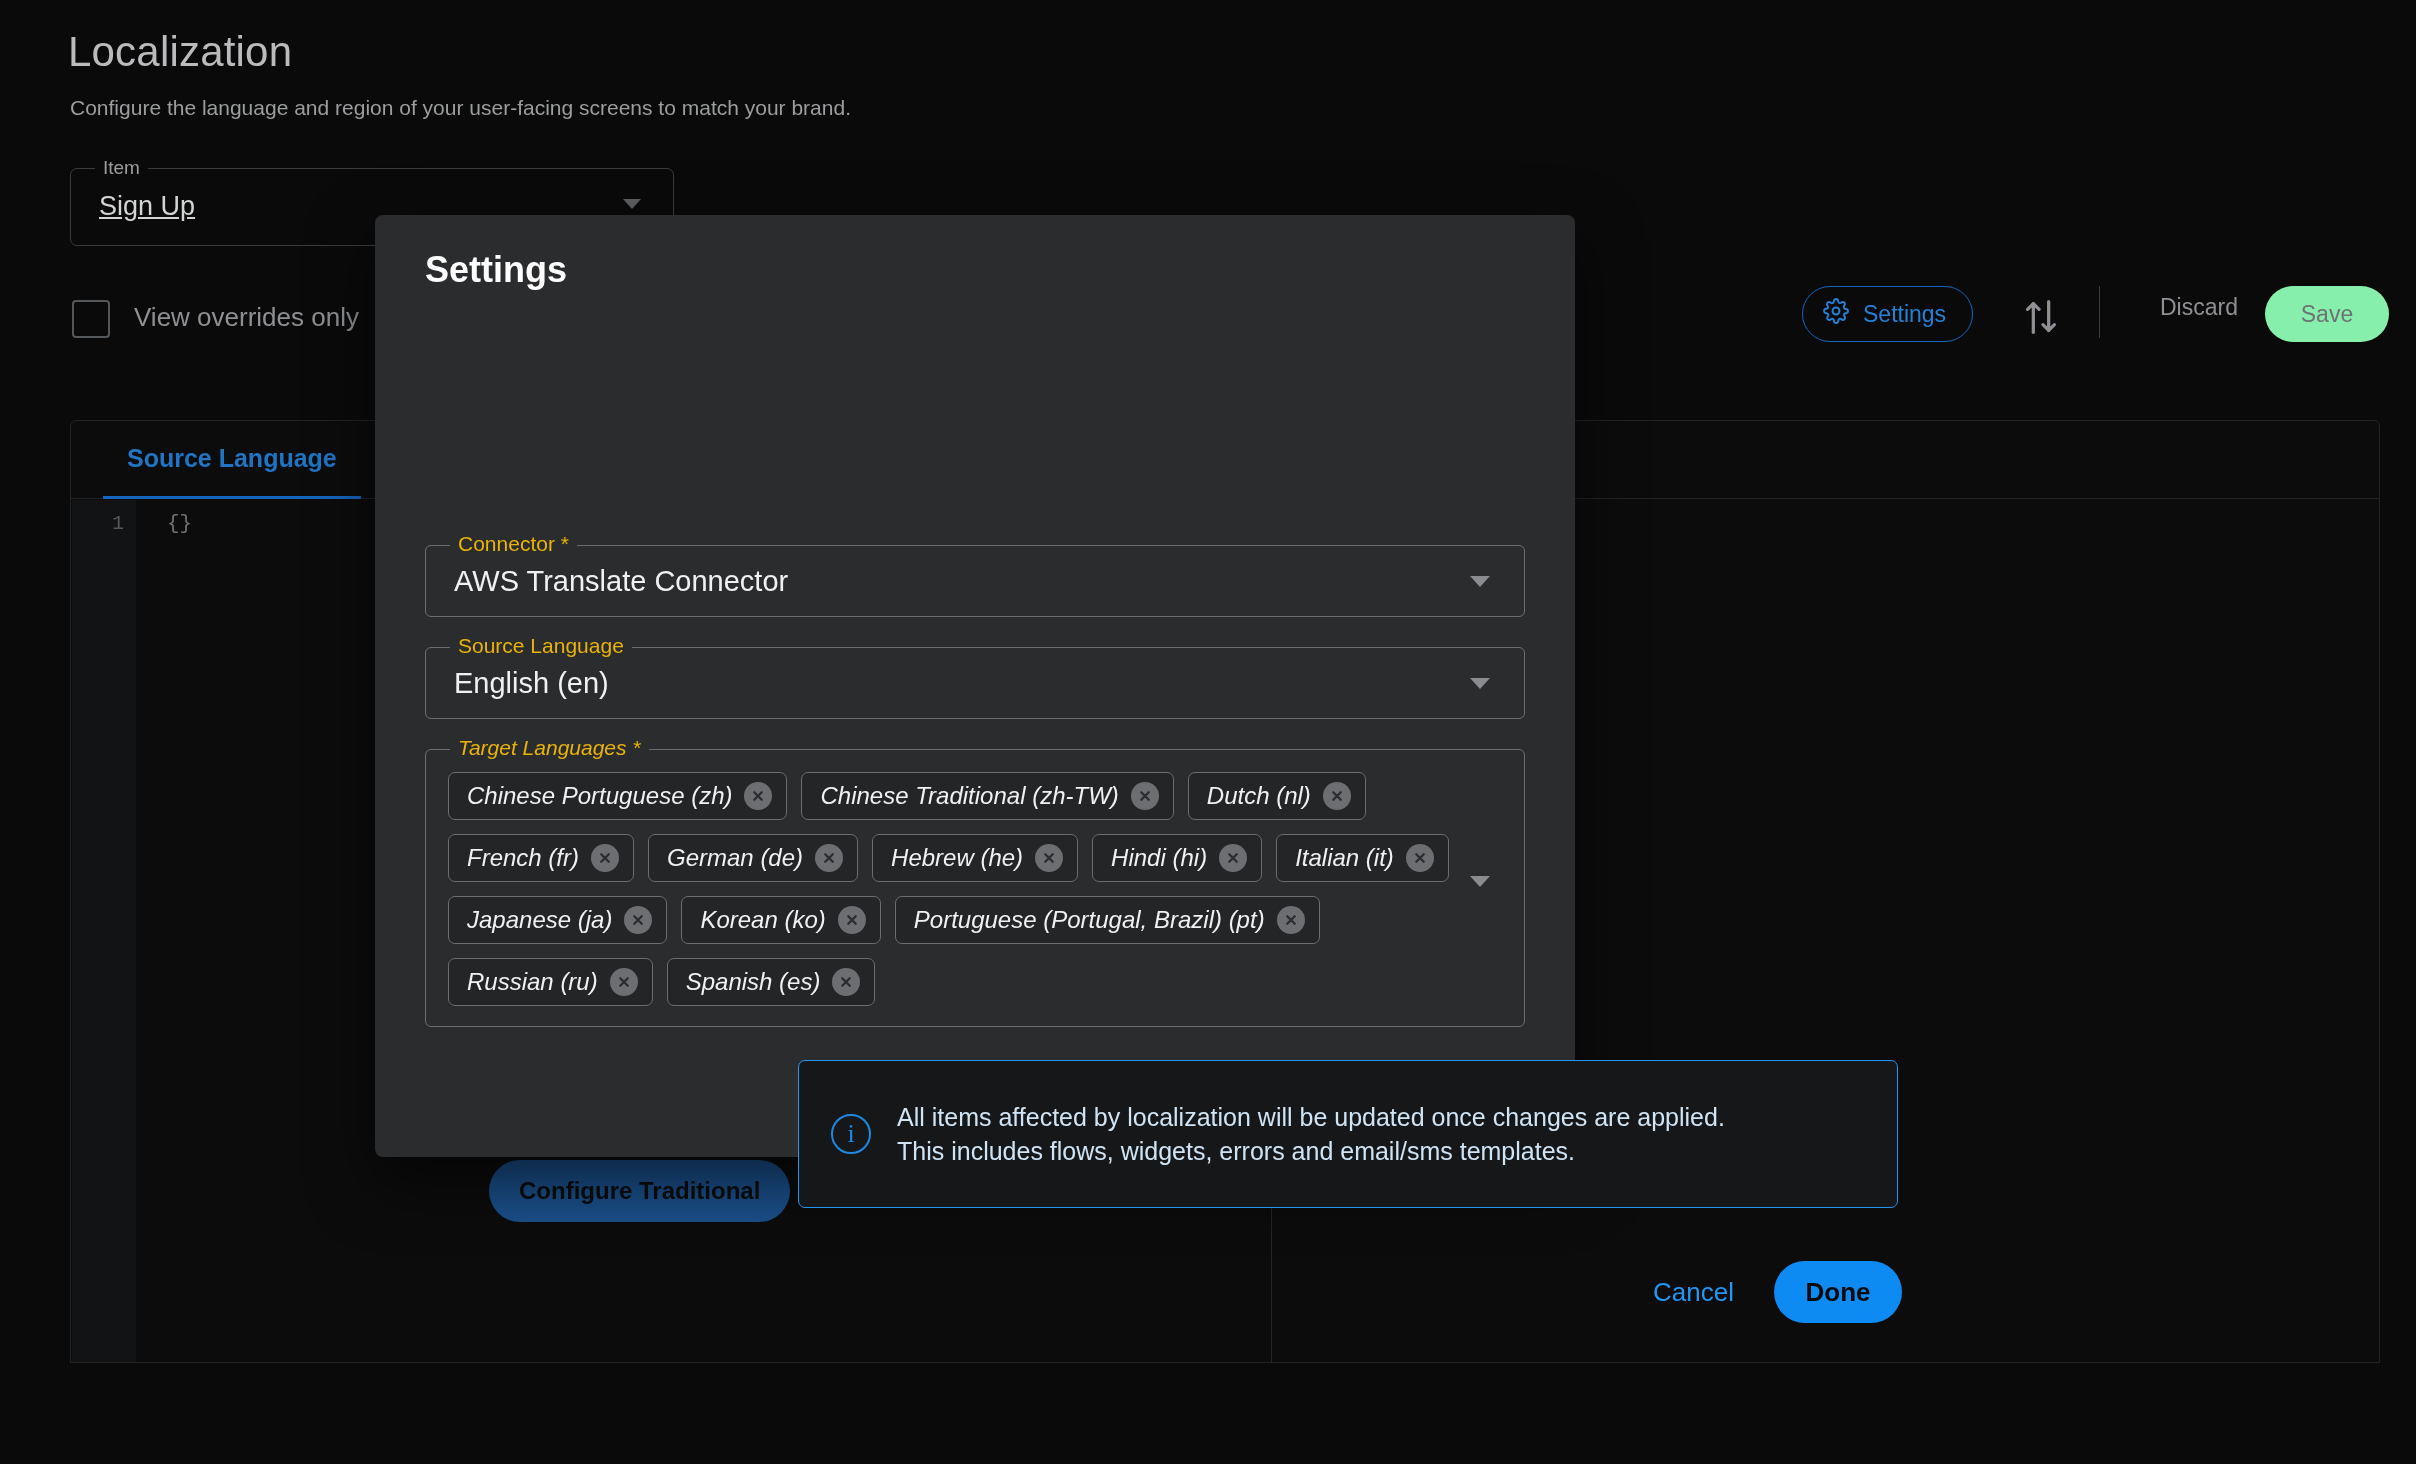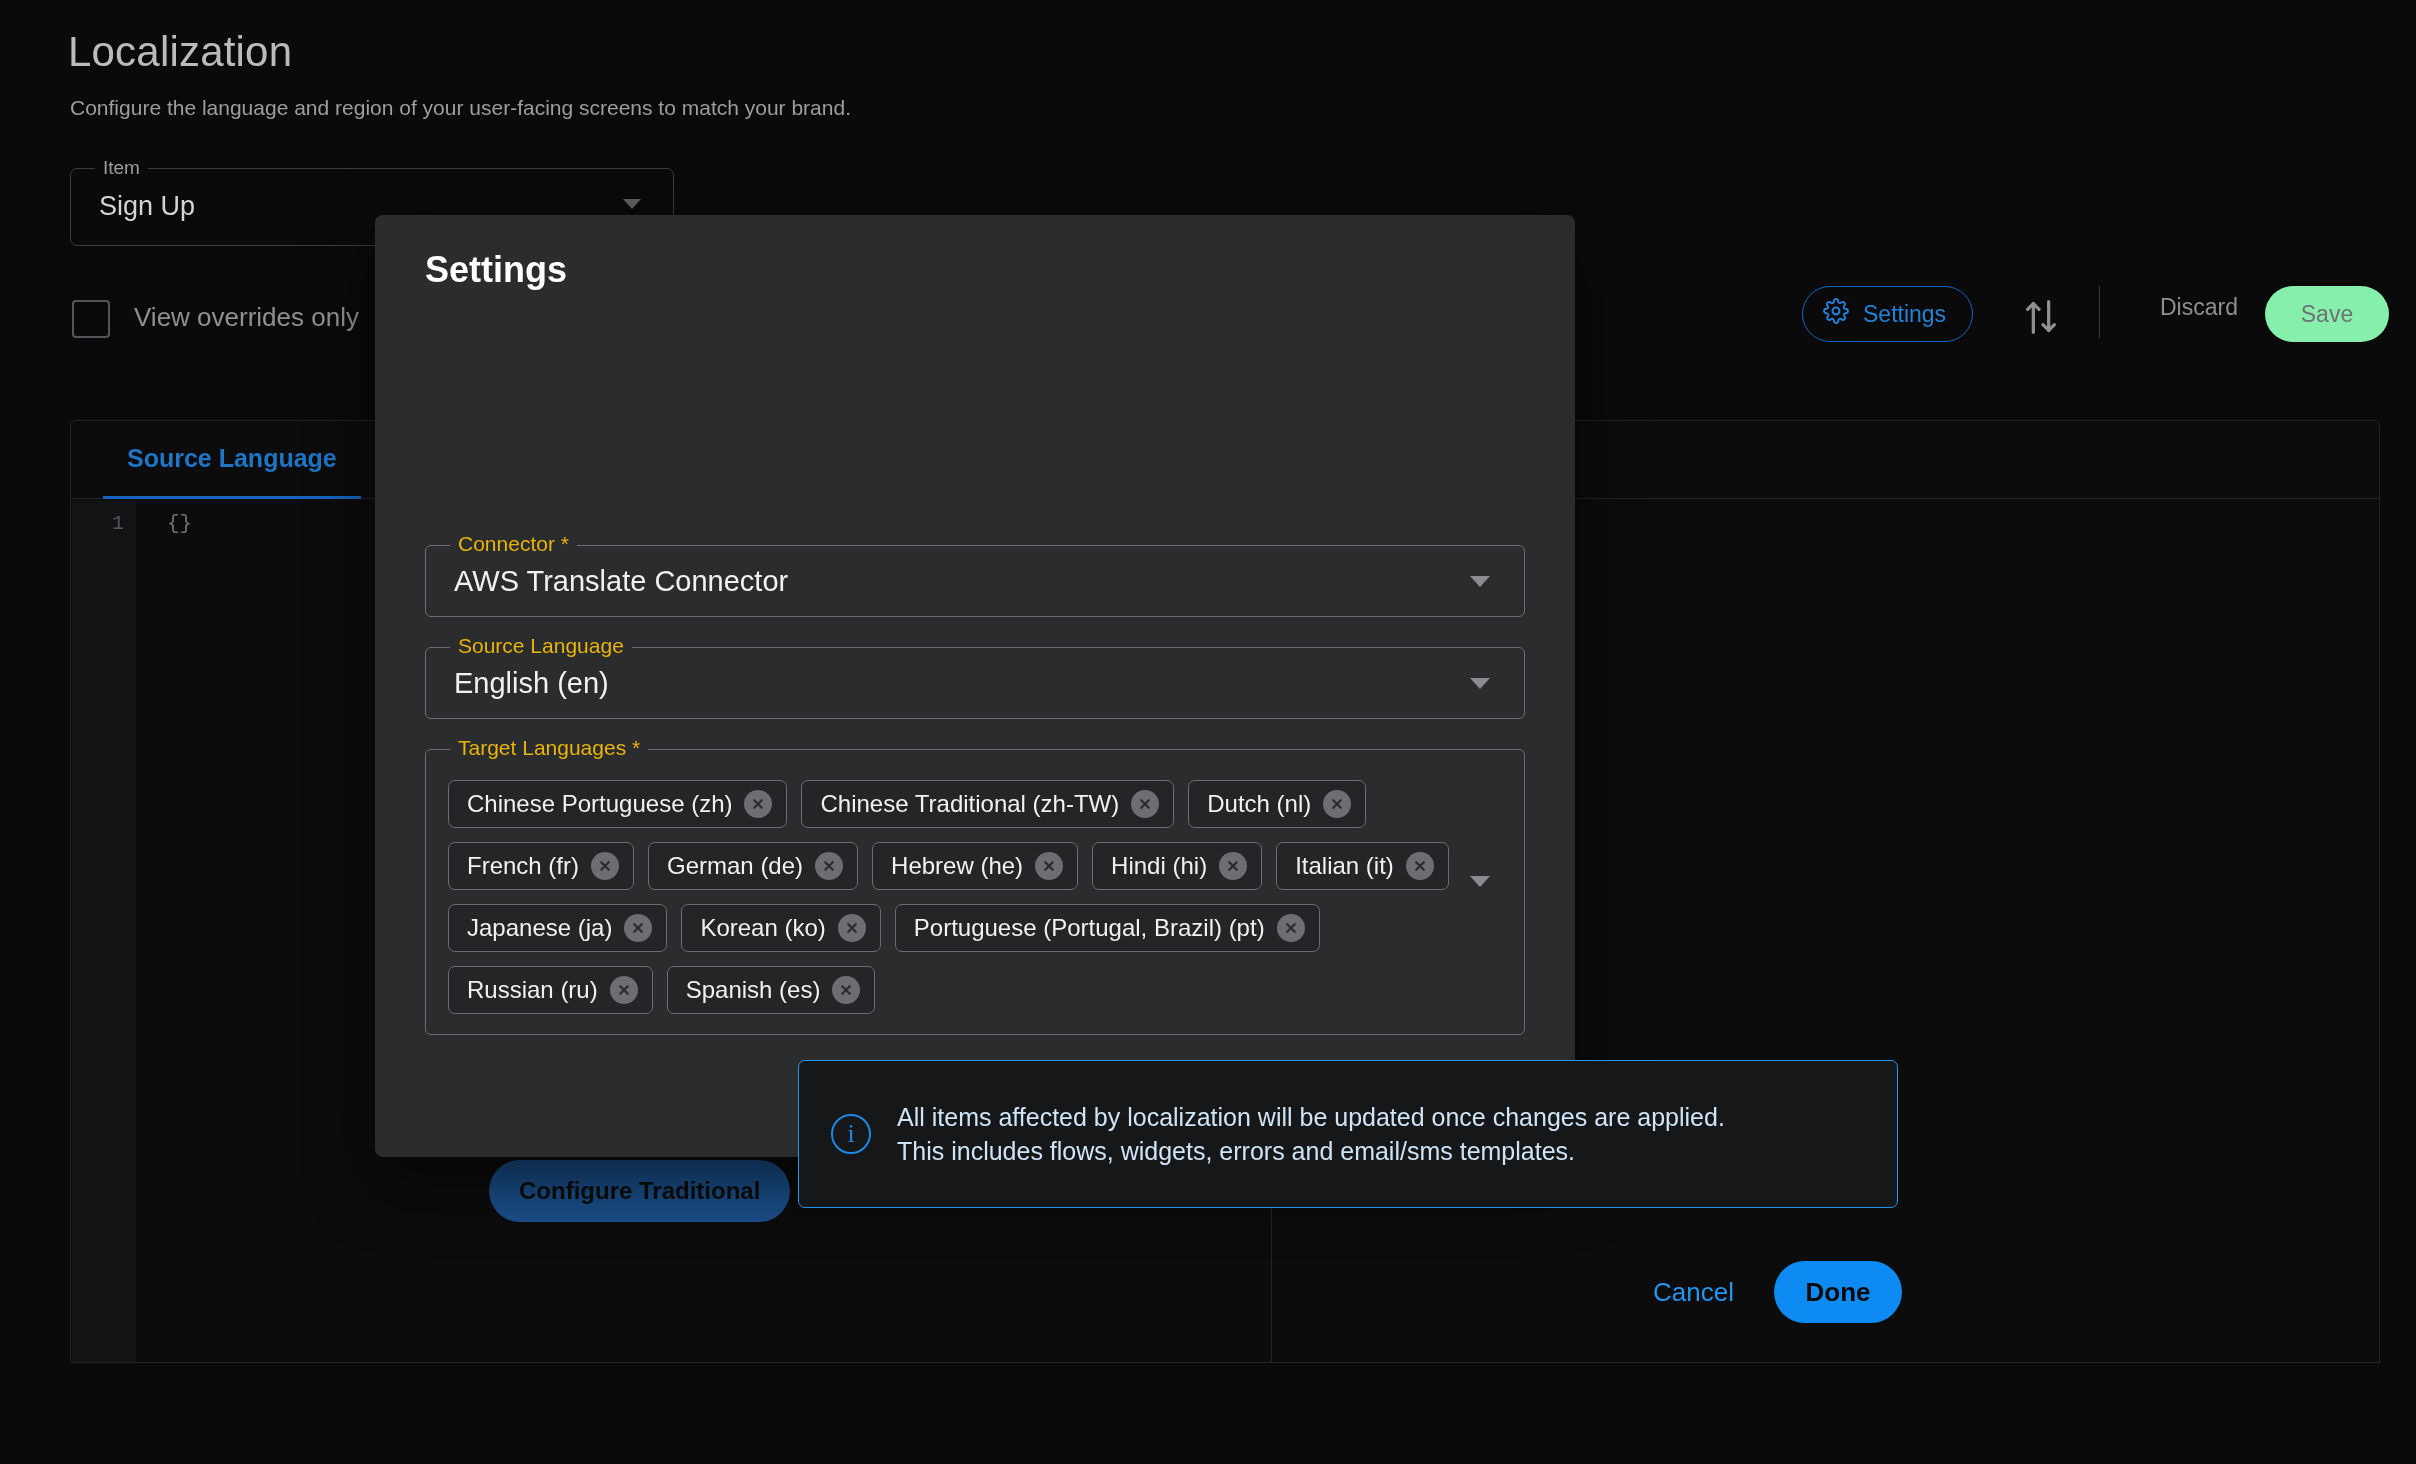--- a/index.html
+++ b/index.html
@@ -24,21 +24,21 @@
   .item-field {
     position: absolute; left: 70px; top: 168px; width: 604px; height: 78px;
     border: 1px solid #3a3c3e; border-radius: 7px;
   }
   .item-legend {
     position: absolute; left: 24px; top: -12px; padding: 0 8px;
     background: #0a0a0a; font-size: 19px; color: #9b9d9f;
   }
   .item-value {
     position: absolute; left: 28px; top: 22px;
-    font-size: 27px; color: #d2d4d6;
+    font-size: 27px; color: #d2d4d6; text-decoration: underline;
   }
   .item-caret {
     position: absolute; right: 32px; top: 30px;
     width: 0; height: 0; border-left: 9px solid transparent;
     border-right: 9px solid transparent; border-top: 10px solid #5e6063;
   }
 
   .ovr-check {
     position: absolute; left: 72px; top: 300px; width: 38px; height: 38px;
     border: 2px solid #55585b; border-radius: 4px; background: transparent;
@@ -138,21 +138,21 @@
   }
 
   #connector-field { top: 330px; height: 72px; }
   #connector-field .field-value { top: 19px; }
   #connector-field .field-caret { right: 34px; top: 30px; }
 
   #source-field { top: 432px; height: 72px; }
   #source-field .field-value { top: 19px; }
   #source-field .field-caret { right: 34px; top: 30px; }
 
-  #target-field { top: 534px; min-height: 278px; padding: 30px 70px 20px 22px; }
+  #target-field { top: 534px; min-height: 278px; padding: 22px 70px 20px 22px; font-style: italic; }
   #target-field .field-caret { right: 34px; top: 126px; }
 
   .chips { display: flex; flex-wrap: wrap; gap: 14px; }
   .chip {
     display: flex; align-items: center; gap: 12px;
     height: 48px; padding: 0 14px 0 18px;
     border: 1px solid #6b6d70; border-radius: 7px;
     background: #242527; color: #f0f1f2; font-size: 24px; white-space: nowrap;
   }
   .chip-x {

